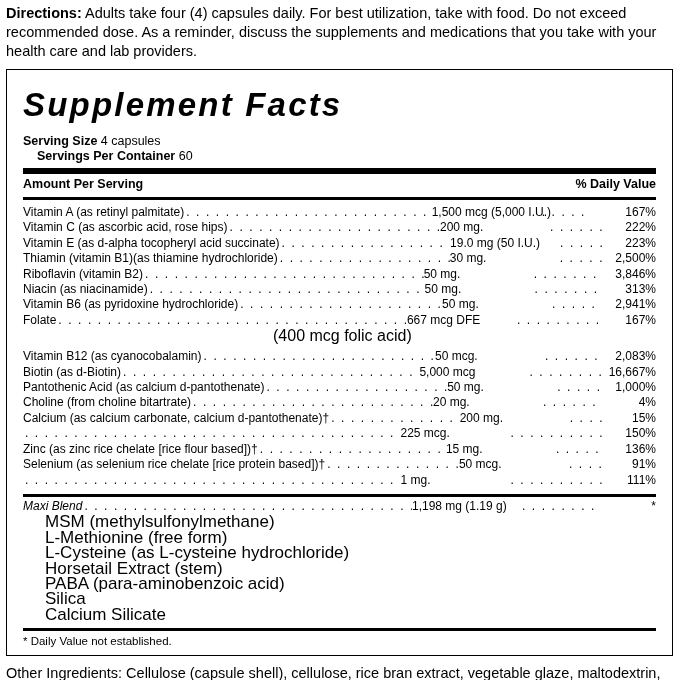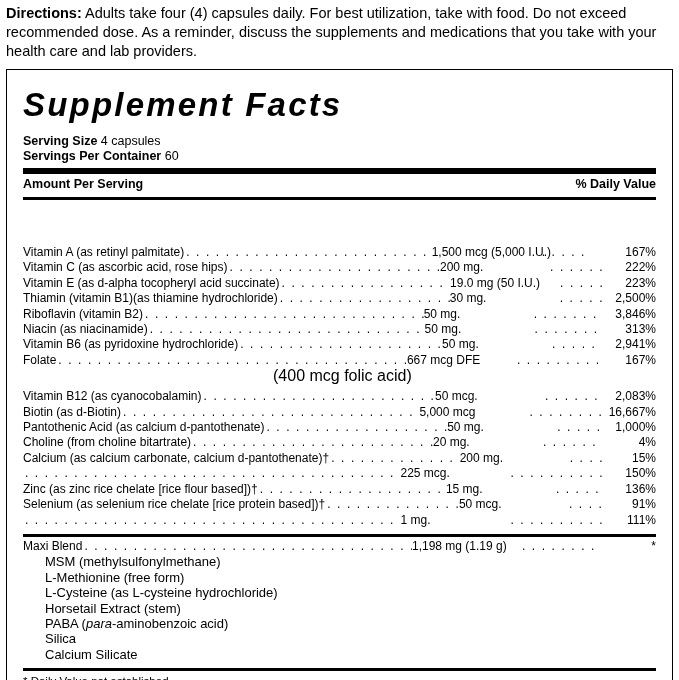--- a/index.html
+++ b/index.html
@@ -62,21 +62,20 @@
   .hdr-row {
     display: flex;
     justify-content: space-between;
     font-size: 12.5px;
     font-weight: bold;
     padding: 3px 0 3px 0;
   }
   .nutrient-list {
     font-size: 12px;
     line-height: 15.4px;
-    margin-top: 40px;
   }
   .nrow {
     display: flex;
     align-items: baseline;
     white-space: nowrap;
     width: 100%;
   }
   .nname {
     flex: 0 0 auto;
   }
@@ -115,57 +114,57 @@
     height: 6px;
   }
   .blend-row {
     display: flex;
     align-items: baseline;
     white-space: nowrap;
     font-size: 12px;
     line-height: 15.4px;
     padding-top: 2px;
   }
-  .blend-name { flex: 0 0 auto; }
+  .blend-name { flex: 0 0 auto; font-style: italic; }
   .blend-amt { flex: 0 0 auto; width: 108px; }
   .blend-star { flex: 0 0 auto; width: 54px; text-align: right; }
   .blend-items {
-    font-size: 13px;
+    font-size: 17px;
     line-height: 15.4px;
     padding-left: 22px;
   }
   .blend-items div { white-space: nowrap; }
   .footnote {
     font-size: 11.5px;
     padding-top: 4px;
   }
   .other {
     font-size: 14.5px;
     line-height: 19px;
     padding: 8px 2px 0 2px;
   }
-  .ital { font-style: italic; }
+  .ital { }
 </style>
 </head>
 <body>
 
 <div class="page">
 
   <div class="directions">
     <b>Directions:</b><span> Adults take four (4) capsules daily. For best utilization, take with food. Do not exceed recommended dose. As a reminder, discuss the supplements and medications that you take with your health care and lab providers.</span>
   </div>
 
   <div class="panel">
 
     <div class="sf-title">Supplement Facts</div>
 
     <div class="serving">
       <b>Serving Size</b><span> 4 capsules</span>
     </div>
-    <div class="serving" style="margin-top:-4px;">
+    <div class="serving" style="margin-top:-4px;margin-left:14px;">
       <b>Servings Per Container</b><span> 60</span>
     </div>
 
     <div class="rule-thick"></div>
 
     <div class="hdr-row">
       <span>Amount Per Serving</span>
       <span>% Daily Value</span>
     </div>
 

